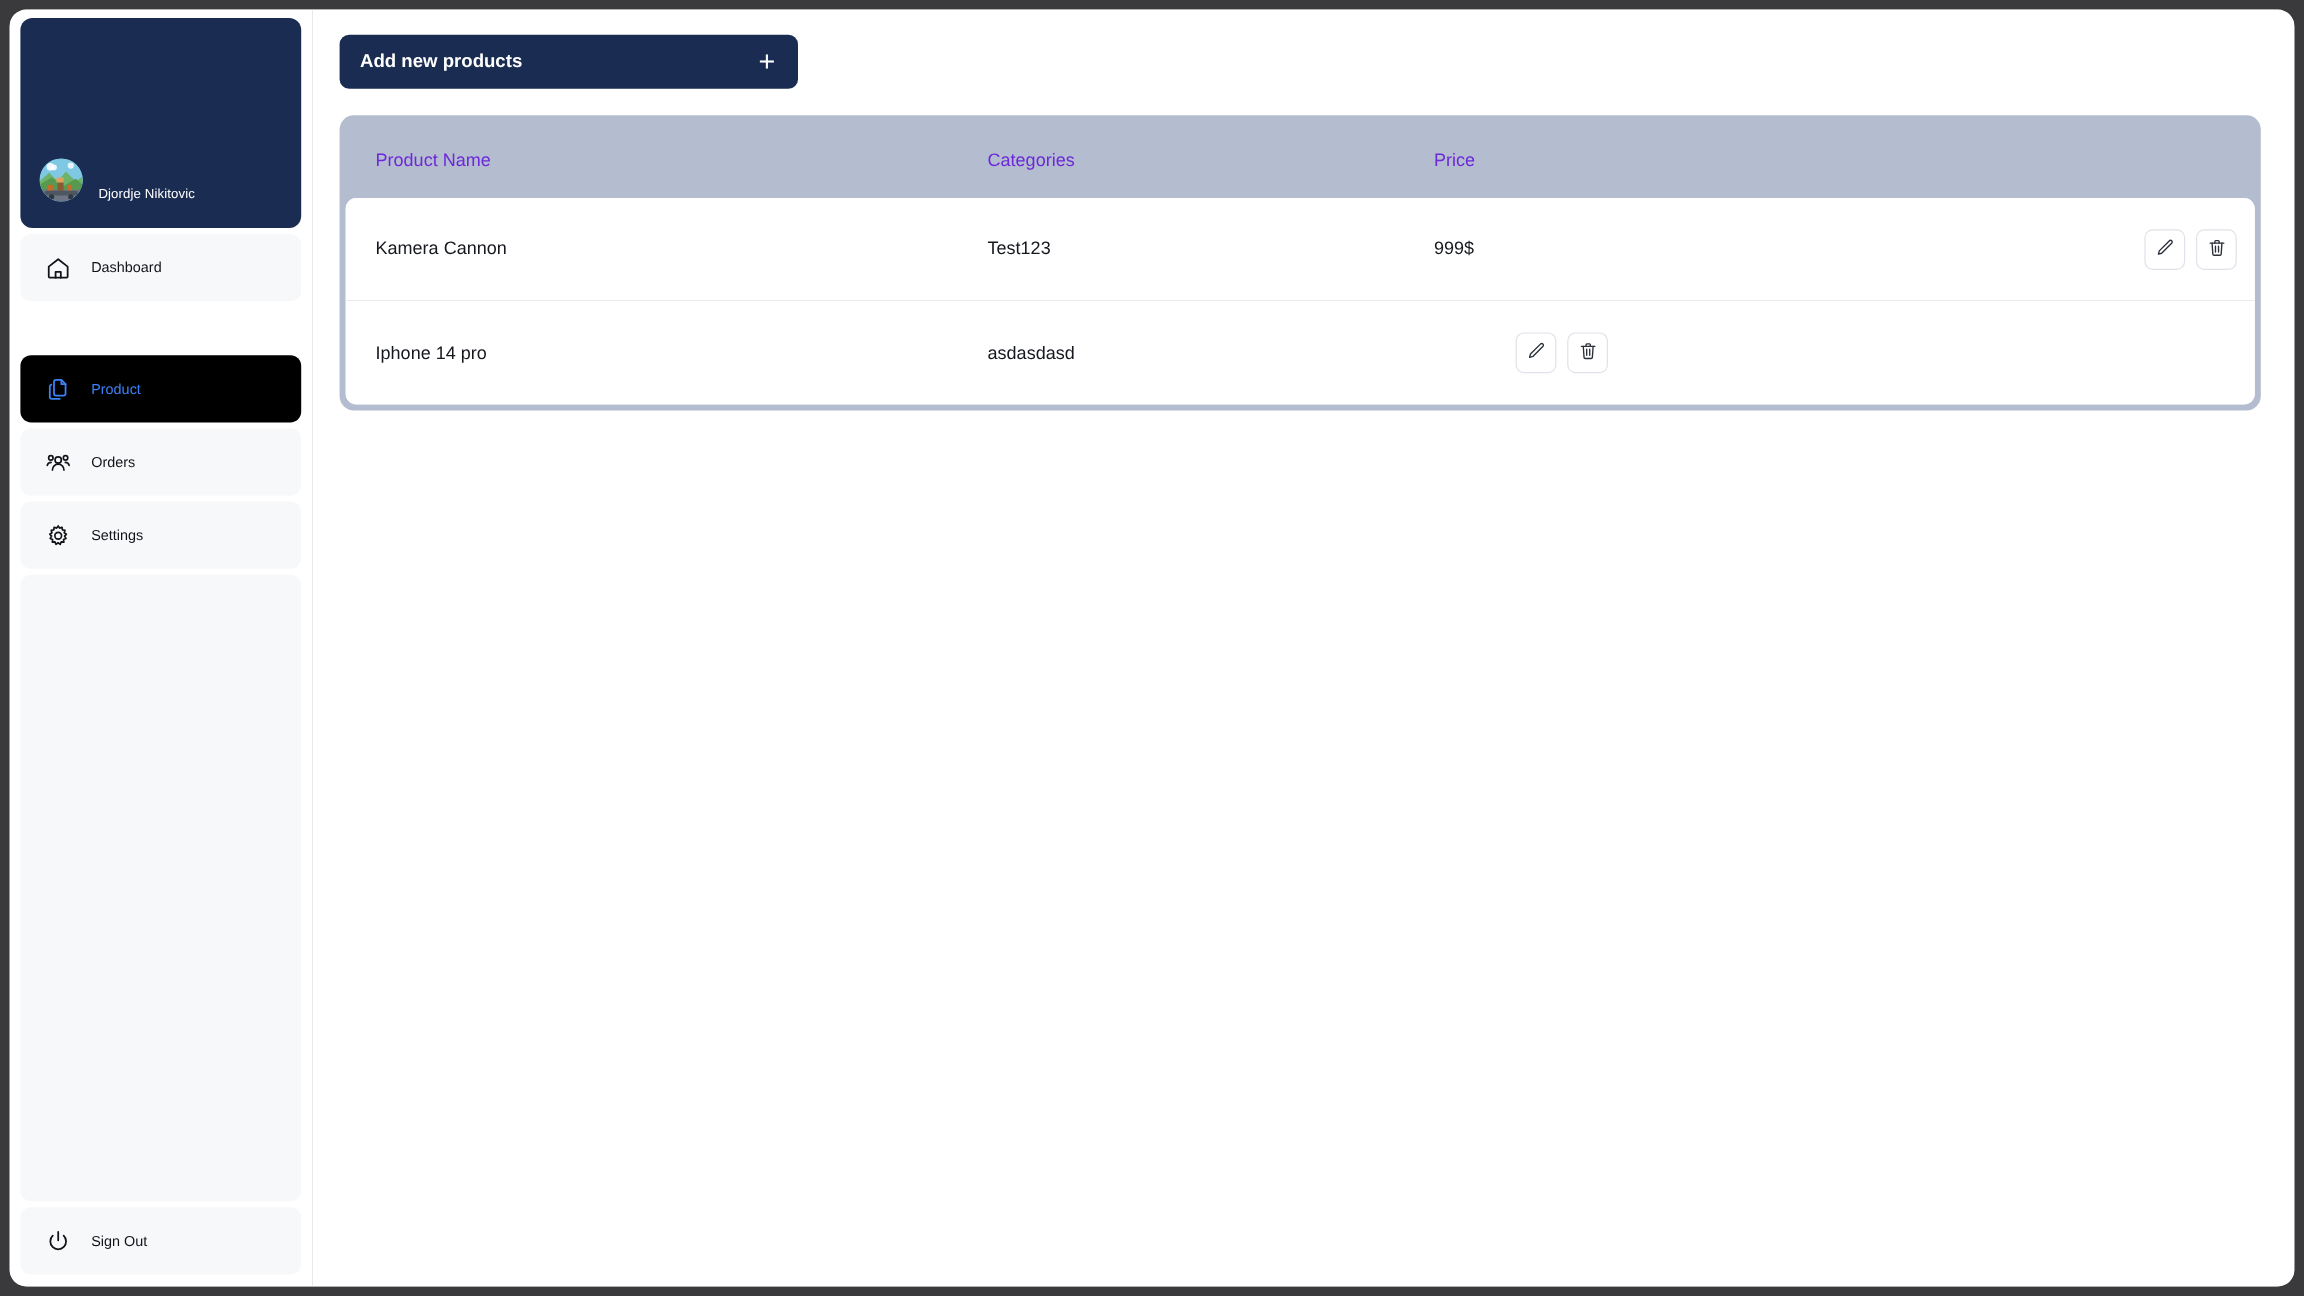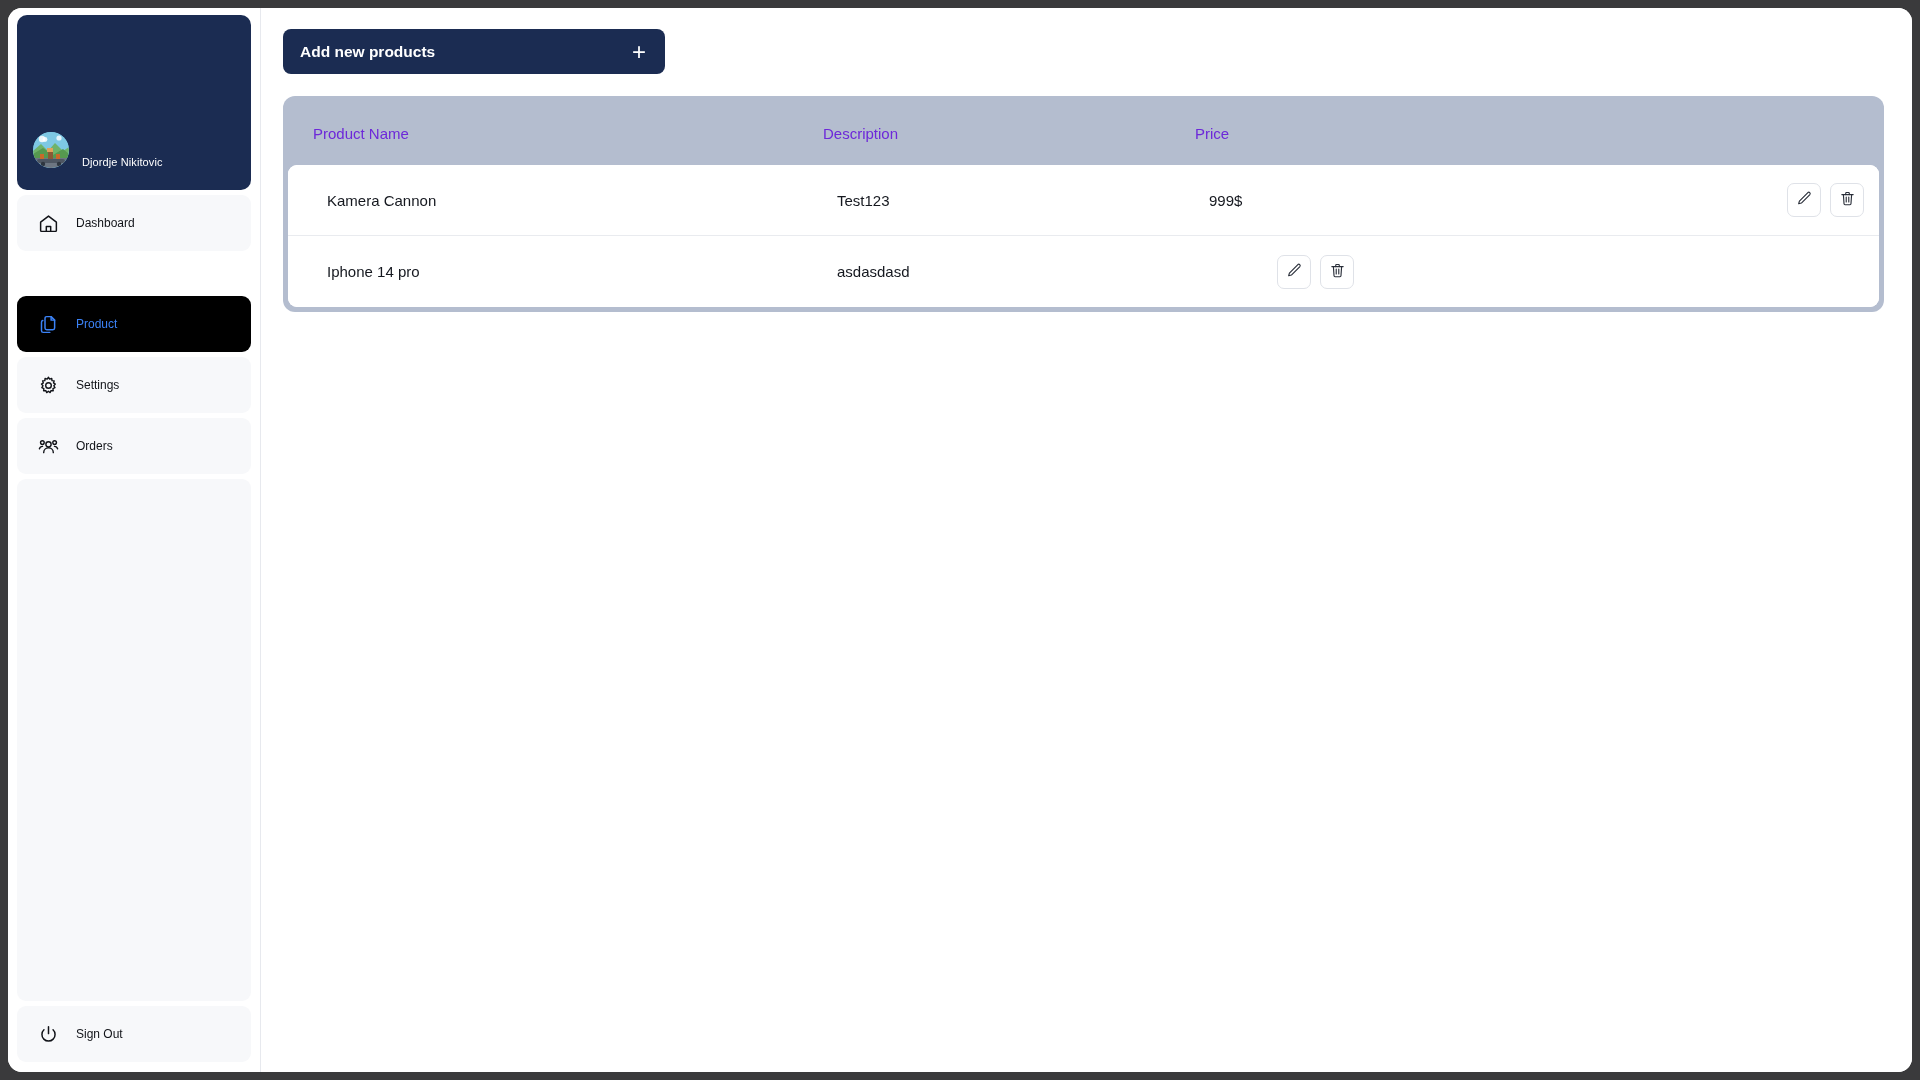--- a/index.html
+++ b/index.html
@@ -191,22 +191,22 @@
 
   .table-body {
     background: #ffffff;
     border-radius: 9px;
     overflow: hidden;
   }
 
   .table-row {
     display: flex;
     align-items: center;
-    height: 71px;
-    padding: 0 0 0 39px;
+    height: 86px;
+    padding: 0 0 0 25px;
     background: #ffffff;
     border-bottom: 1px solid #e9ebef;
   }
   .table-row:last-child { border-bottom: none; }
 
   .td {
     font-size: 15px;
     color: #15181f;
     white-space: nowrap;
   }
@@ -289,41 +289,41 @@
             <path d="M5.5 7.5 A2 2 0 0 0 4 9.5 V19 a2 2 0 0 0 2 2 h7.5"></path>
           </svg>
         </span>
         <span class="nav-label">Product</span>
       </div>
 
 
       <div class="nav-item">
         <span class="nav-icon">
           <svg viewBox="0 0 24 24" width="21" height="21" fill="none" stroke="currentColor" stroke-width="1.6" stroke-linecap="round" stroke-linejoin="round">
-            <circle cx="12" cy="12" r="3.2"></circle>
-            <path d="M12 2.6 l1.3 2.1 2.4-.8 .3 2.5 2.5 .3 -.8 2.4 2.1 1.3 -1.7 1.9 1.3 2.2 -2.3 1 .3 2.5 -2.5 -.2 -1 2.3 -2-1.5 -2 1.5 -1-2.3 -2.5 .2 .3-2.5 -2.3-1 1.3-2.2 -1.7-1.9 2.1-1.3 -.8-2.4 2.5-.3 .3-2.5 2.4 .8 Z"></path>
-          </svg>
-        </span>
-        <span class="nav-label">Settings</span>
-      </div>
-
-      <div class="nav-item">
-        <span class="nav-icon">
-          <svg viewBox="0 0 24 24" width="21" height="21" fill="none" stroke="currentColor" stroke-width="1.6" stroke-linecap="round" stroke-linejoin="round">
             <circle cx="12" cy="9.5" r="3"></circle>
             <path d="M6.5 19 a5.5 5.5 0 0 1 11 0"></path>
             <circle cx="5" cy="7.5" r="2.1"></circle>
             <path d="M1.6 14.6 a3.8 3.8 0 0 1 3.6-2.8"></path>
             <circle cx="19" cy="7.5" r="2.1"></circle>
             <path d="M22.4 14.6 a3.8 3.8 0 0 0-3.6-2.8"></path>
           </svg>
         </span>
         <span class="nav-label">Orders</span>
       </div>
 
+      <div class="nav-item">
+        <span class="nav-icon">
+          <svg viewBox="0 0 24 24" width="21" height="21" fill="none" stroke="currentColor" stroke-width="1.6" stroke-linecap="round" stroke-linejoin="round">
+            <circle cx="12" cy="12" r="3.2"></circle>
+            <path d="M12 2.6 l1.3 2.1 2.4-.8 .3 2.5 2.5 .3 -.8 2.4 2.1 1.3 -1.7 1.9 1.3 2.2 -2.3 1 .3 2.5 -2.5 -.2 -1 2.3 -2-1.5 -2 1.5 -1-2.3 -2.5 .2 .3-2.5 -2.3-1 1.3-2.2 -1.7-1.9 2.1-1.3 -.8-2.4 2.5-.3 .3-2.5 2.4 .8 Z"></path>
+          </svg>
+        </span>
+        <span class="nav-label">Settings</span>
+      </div>
+
     </nav>
 
     <div class="sidebar-filler"></div>
 
     <div class="signout-item">
       <span class="nav-icon">
         <svg viewBox="0 0 24 24" width="21" height="21" fill="none" stroke="currentColor" stroke-width="1.7" stroke-linecap="round" stroke-linejoin="round">
           <path d="M12 3 v8"></path>
           <path d="M6.8 6.6 a7.5 7.5 0 1 0 10.4 0"></path>
         </svg>
@@ -337,21 +337,21 @@
 
     <button class="add-button">
       <span>Add new products</span>
       <span class="plus">+</span>
     </button>
 
     <section class="table-card">
 
       <div class="table-header">
         <span class="th col-name">Product Name</span>
-        <span class="th col-desc">Description</span>
+        <span class="th col-desc">Categories</span>
         <span class="th col-price">Price</span>
         <span class="col-act"></span>
       </div>
 
       <div class="table-body">
 
         <div class="table-row">
           <span class="td col-name">Kamera Cannon</span>
           <span class="td col-desc">Test123</span>
           <span class="td col-price">999$</span>

